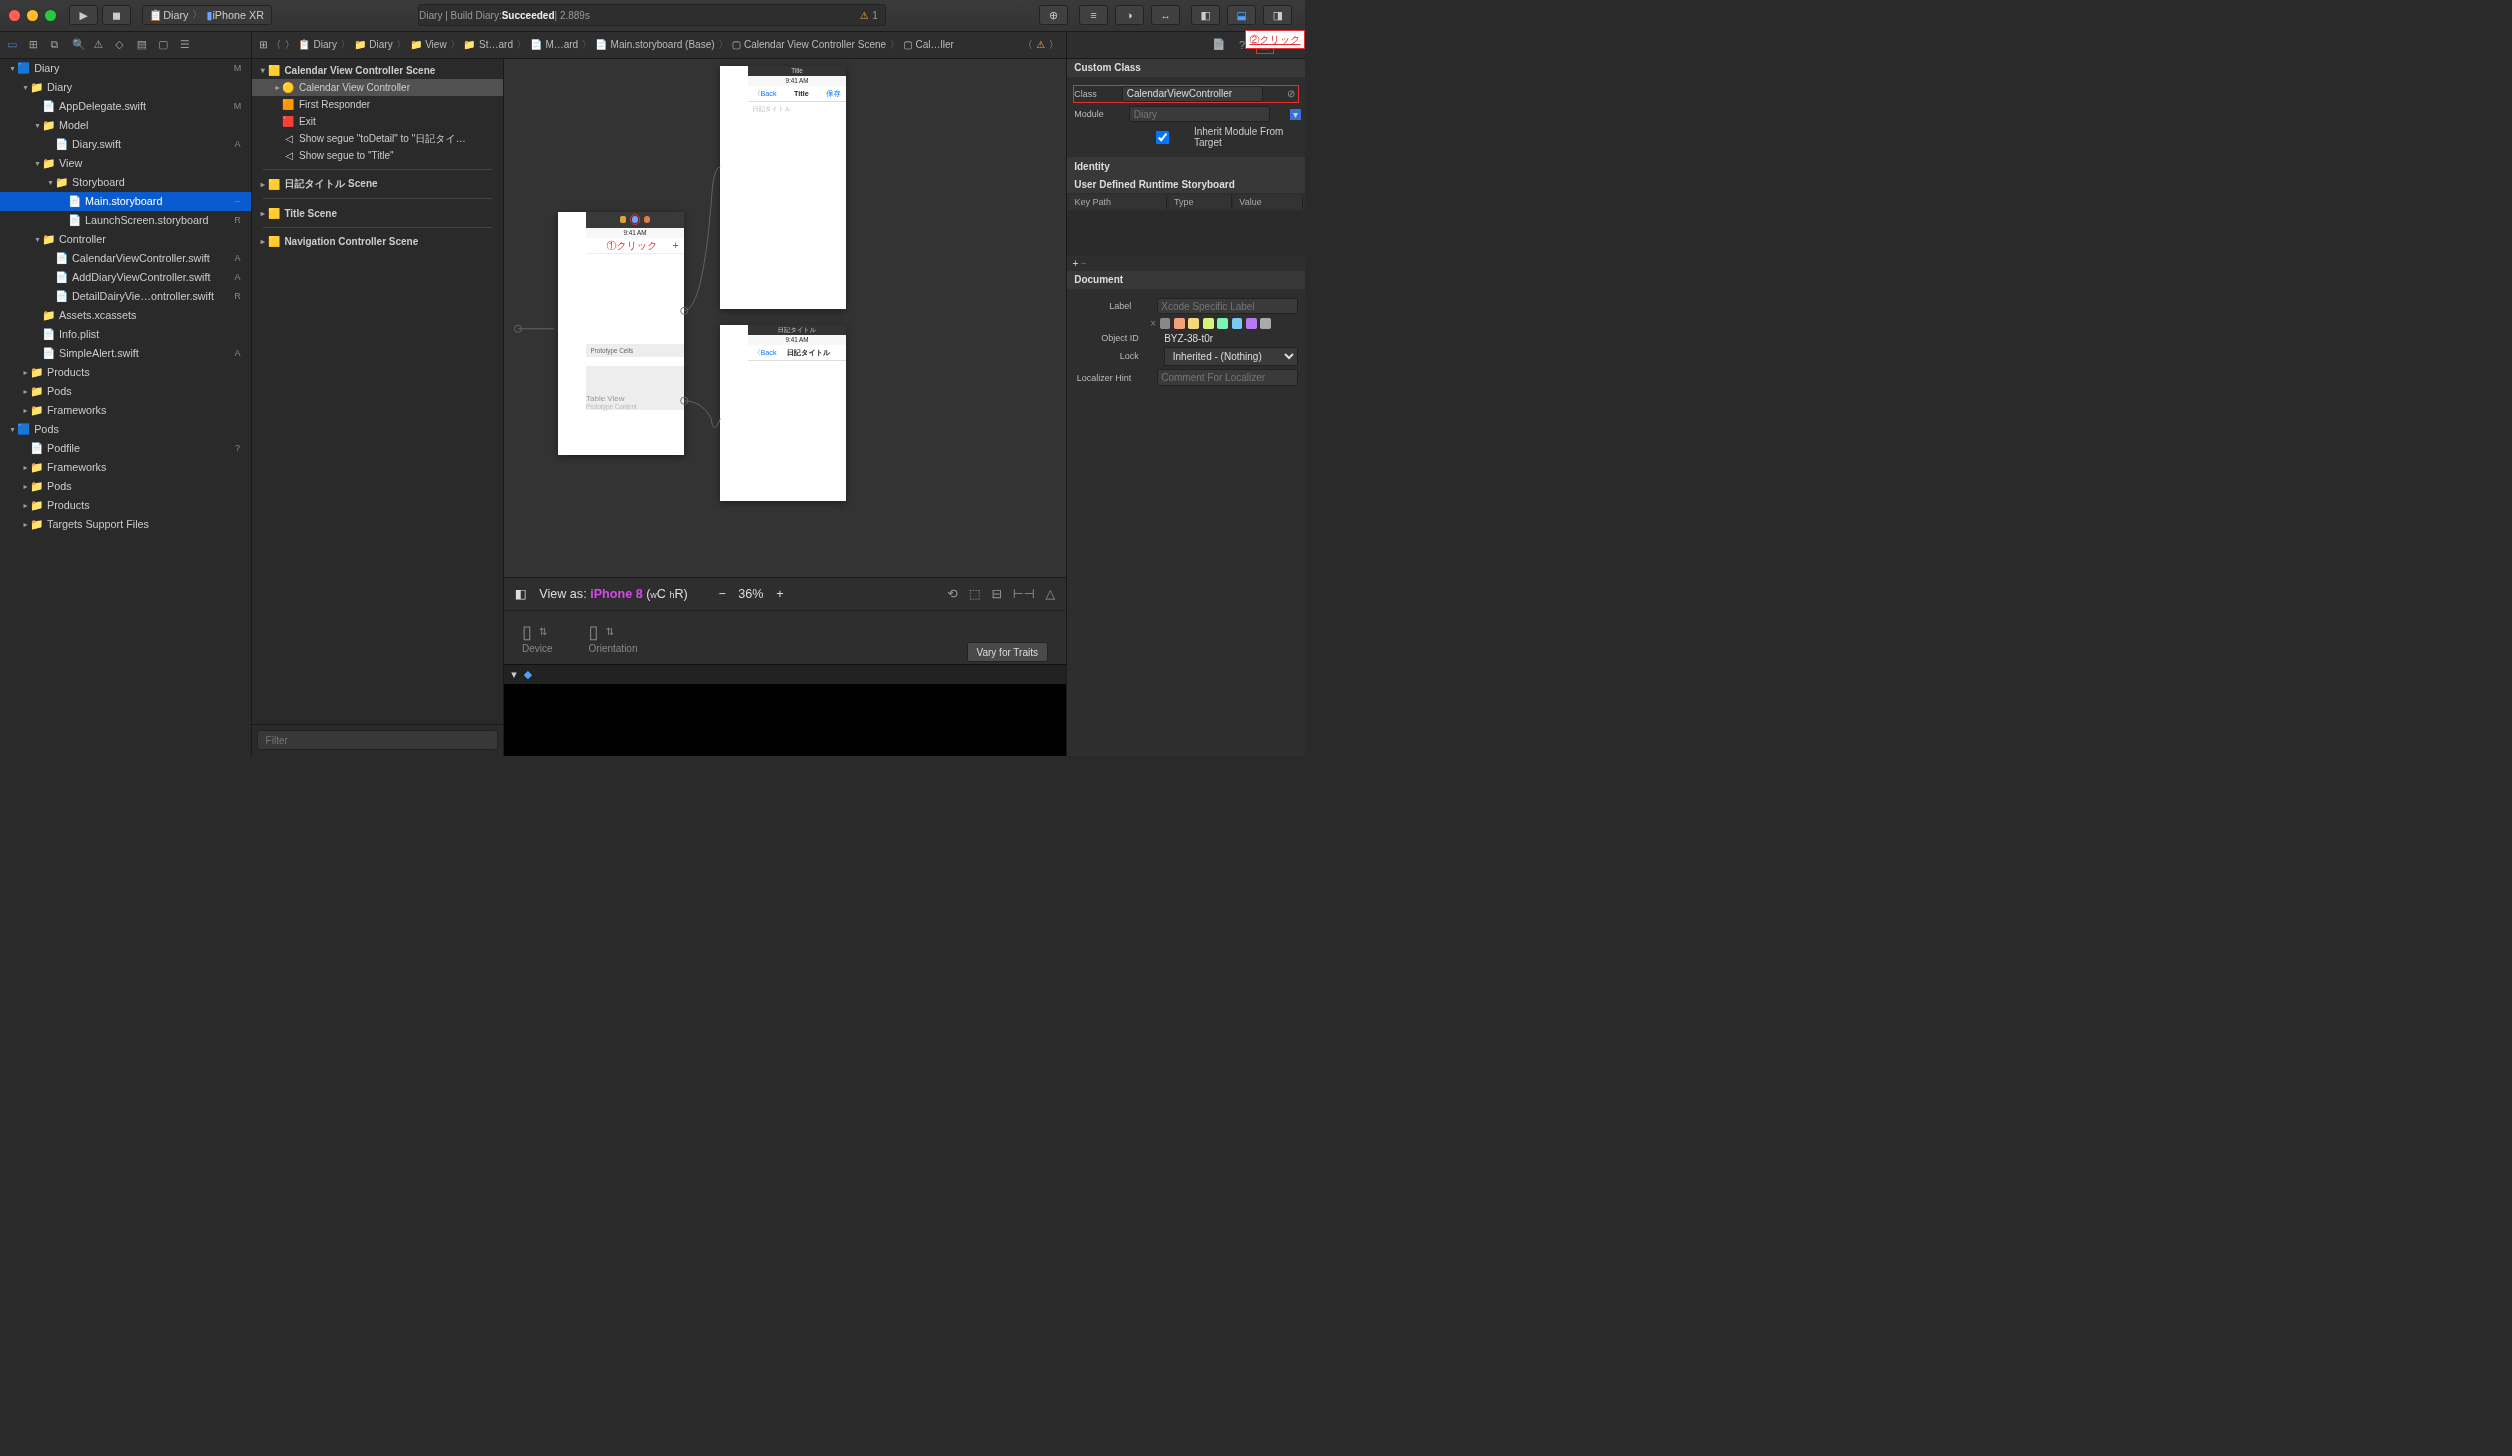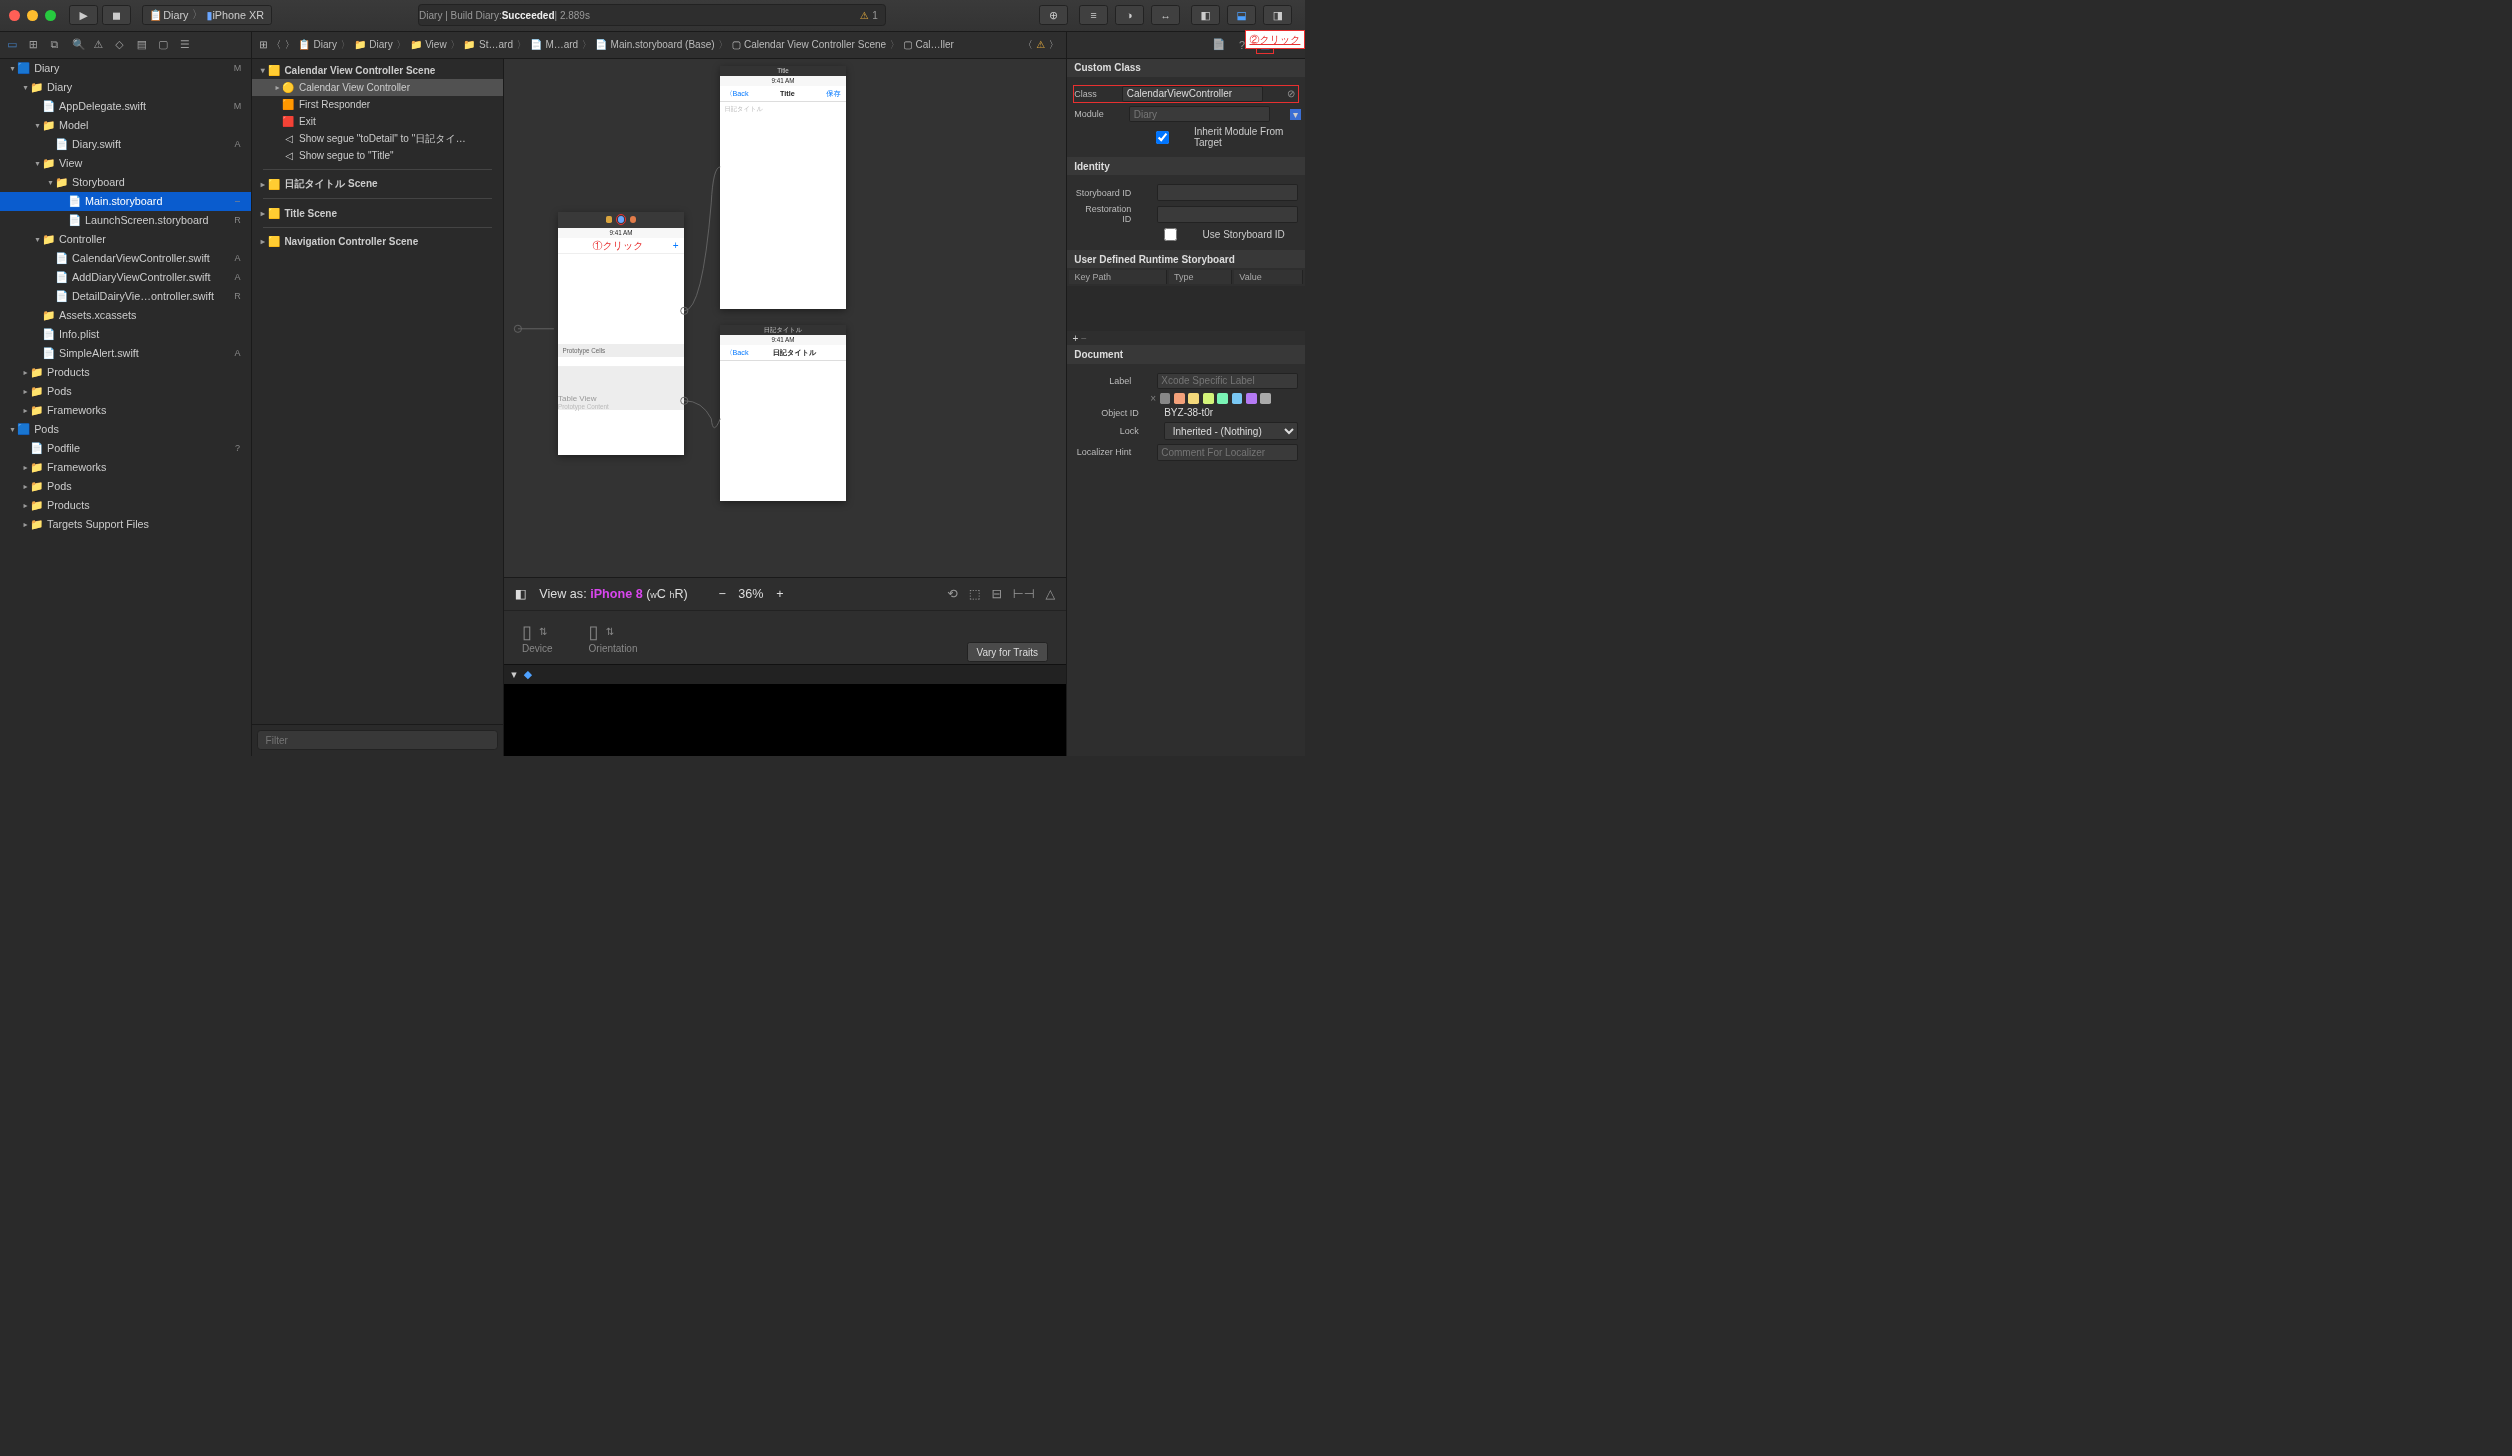--- a/index.html
+++ b/index.html
@@ -45,21 +45,21 @@
 .outline-body { flex: 1; overflow: auto; padding: 3.6px 0; }
 .out-row { display: flex; align-items: center; height: 17px; font-size: 10px; padding-right: 5.4px; }
 .out-row.sel { background: #515151; }
 .out-row.hdr { font-weight: 600; }
 .hr-out { border: none; border-top: 0.9px solid #444; margin: 5.4px 10.8px; }
 .filter-box { padding: 5.4px; border-top: 0.9px solid #1a1a1a; }
 .filter-box input { width: 100%; background: #383838; border: 0.9px solid #222; border-radius: 3.6px; padding: 3.6px 7.2px; color: #ccc; font-size: 10px; }
 
 .canvas-wrap { flex: 1; display: flex; flex-direction: column; background: #333; }
 .canvas { flex: 1; position: relative; background: #333; overflow: hidden; }
-.vc-frame { position: absolute; background: #fff; box-shadow: 0 1.8px 7.2px rgba(0,0,0,.4); }
+.vc-frame { position: absolute; background: #fff; box-shadow: 0 1.8px 7.2px rgba(0,0,0,.4); padding-left: 28px; }
 .vc-top { height: 16px; background: #393939; display: flex; align-items: center; justify-content: center; gap: 5.4px; }
 .vc-dot { width: 6.3px; height: 6.3px; border-radius: 50%; background: #6aa6ff; }
 .vc-dot.y { background: #d9a43e; border-radius: 1.8px; }
 .vc-dot.o { background: #e27c4a; }
 .statusbar { height: 10.8px; background: #f7f7f7; font-size: 6.3px; color: #222; text-align: center; line-height: 10.8px; }
 .navline { height: 16px; display: flex; align-items: center; justify-content: space-between; padding: 0 5.4px; font-size: 7.2px; color: #0579ff; border-bottom: 0.9px solid #ddd; }
 .navline .ttl { color: #222; font-weight: 600; }
 
 .canvas-bottom { background: #2e2e2e; border-top: 0.9px solid #1a1a1a; }
 .viewas-row { height: 32px; display: flex; align-items: center; padding: 0 10.8px; gap: 12.6px; font-size: 12.6px; color: #ddd; }
@@ -528,35 +528,20 @@
         <span style="background:#3b6fd4;padding:0 2.7px">▾</span>
       </div>
       <div class="insp-field">
         <label></label>
         <input type="checkbox" checked="" style="flex: 0 1 0%; margin-right: 5.4px;">
         <span>Inherit Module From Target</span>
       </div>
     </div>
 
     <div class="insp-hdr">Identity</div>
-    <div class="insp-section">
-      <div class="insp-field">
-        <label>Storyboard ID</label>
-        <input style="">
-      </div>
-      <div class="insp-field">
-        <label>Restoration ID</label>
-        <input style="">
-      </div>
-      <div class="insp-field">
-        <label></label>
-        <input type="checkbox" style="flex: 0 1 0%; margin-right: 5.4px;">
-        <span>Use Storyboard ID</span>
-      </div>
-    </div>
 
     <div class="insp-hdr">User Defined Runtime Storyboard</div>
     <table class="attr-table">
       <tbody>
           <tr>
         <th>Key Path</th>
         <th>Type</th>
         <th>Value</th>
       </tr>
     </tbody>

